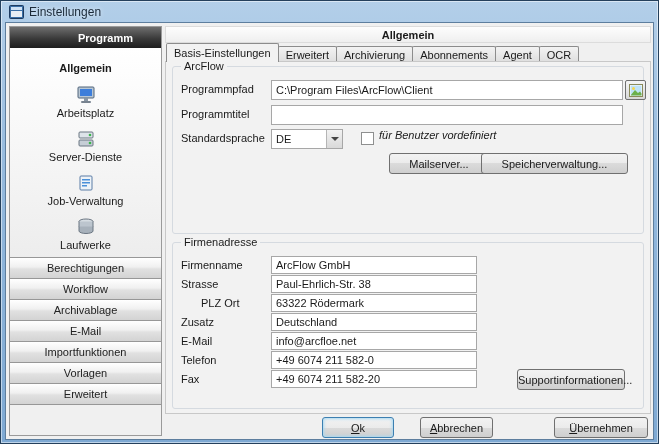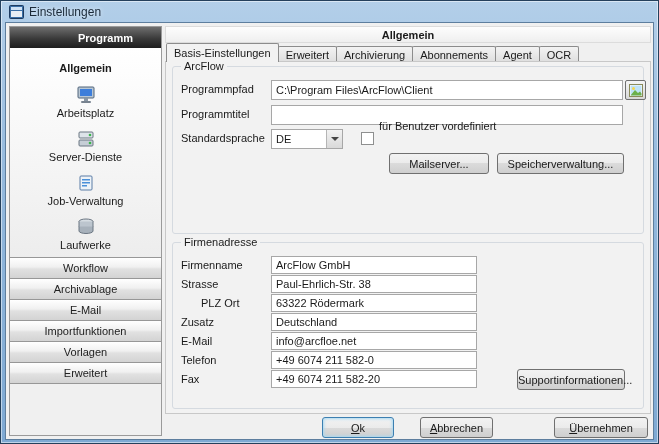--- a/index.html
+++ b/index.html
@@ -140,20 +140,21 @@
               <ellipse cx="9" cy="3.5" rx="7" ry="2.5" fill="#d6dde3" stroke="#6b7682"></ellipse>
               <path d="M2 3.5 v5 a7 2.5 0 0 0 14 0 v-5" fill="#bcc5ce" stroke="#6b7682"></path>
               <path d="M2 8.5 v4.5 a7 2.5 0 0 0 14 0 v-4.5" fill="#a7b1bb" stroke="#6b7682"></path>
             </svg>
           </span>
           <span class="nav-label">Laufwerke</span>
         </div>
       </div>
 
       <div>
+        <div class="section-btn">Berechtigungen</div>
         <div class="section-btn">Workflow</div>
         <div class="section-btn">Archivablage</div>
         <div class="section-btn">E-Mail</div>
         <div class="section-btn">Importfunktionen</div>
         <div class="section-btn">Vorlagen</div>
         <div class="section-btn">Erweitert</div>
       </div>
     </div>
 
     <div class="main-title">Allgemein</div>
@@ -189,26 +190,26 @@
         <input class="tbox" style="left: 98px; top: 38px; width: 352px;" value="">
 
         <span class="flabel" style="left:8px; top:65px;">Standardsprache</span>
         <div class="dropdown" style="left:98px; top:62px;">
           <span class="dd-value">DE</span>
           <span class="dd-arrow">
               <span></span>
             </span>
         </div>
         <span class="checkbox" style="left:188px; top:65px;"></span>
-        <span class="cb-label" style="left:206px; top:53px;">für Benutzer vordefiniert</span>
+        <span class="cb-label" style="left:206px; top:62px;font-style:italic;">für Benutzer vordefiniert</span>
 
         <button class="win-btn" style="left:216px; top:86px; width:100px;">
           <span class="btn-lbl">Mailserver...</span>
         </button>
-        <button class="win-btn" style="left:324px; top:86px; width:127px;">
+        <button class="win-btn" style="left:308px; top:86px; width:147px;">
           <span class="btn-lbl">Speicherverwaltung...</span>
         </button>
       </div>
 
       <div class="group" style="left:6px; top:180px; width:472px; height:167px;">
         <span class="group-label">Firmenadresse</span>
 
         <span class="flabel" style="left:8px; top:16px;">Firmenname</span>
         <input class="tbox small" style="left: 98px; top: 13px; width: 206px;" value="ArcFlow GmbH">
 

